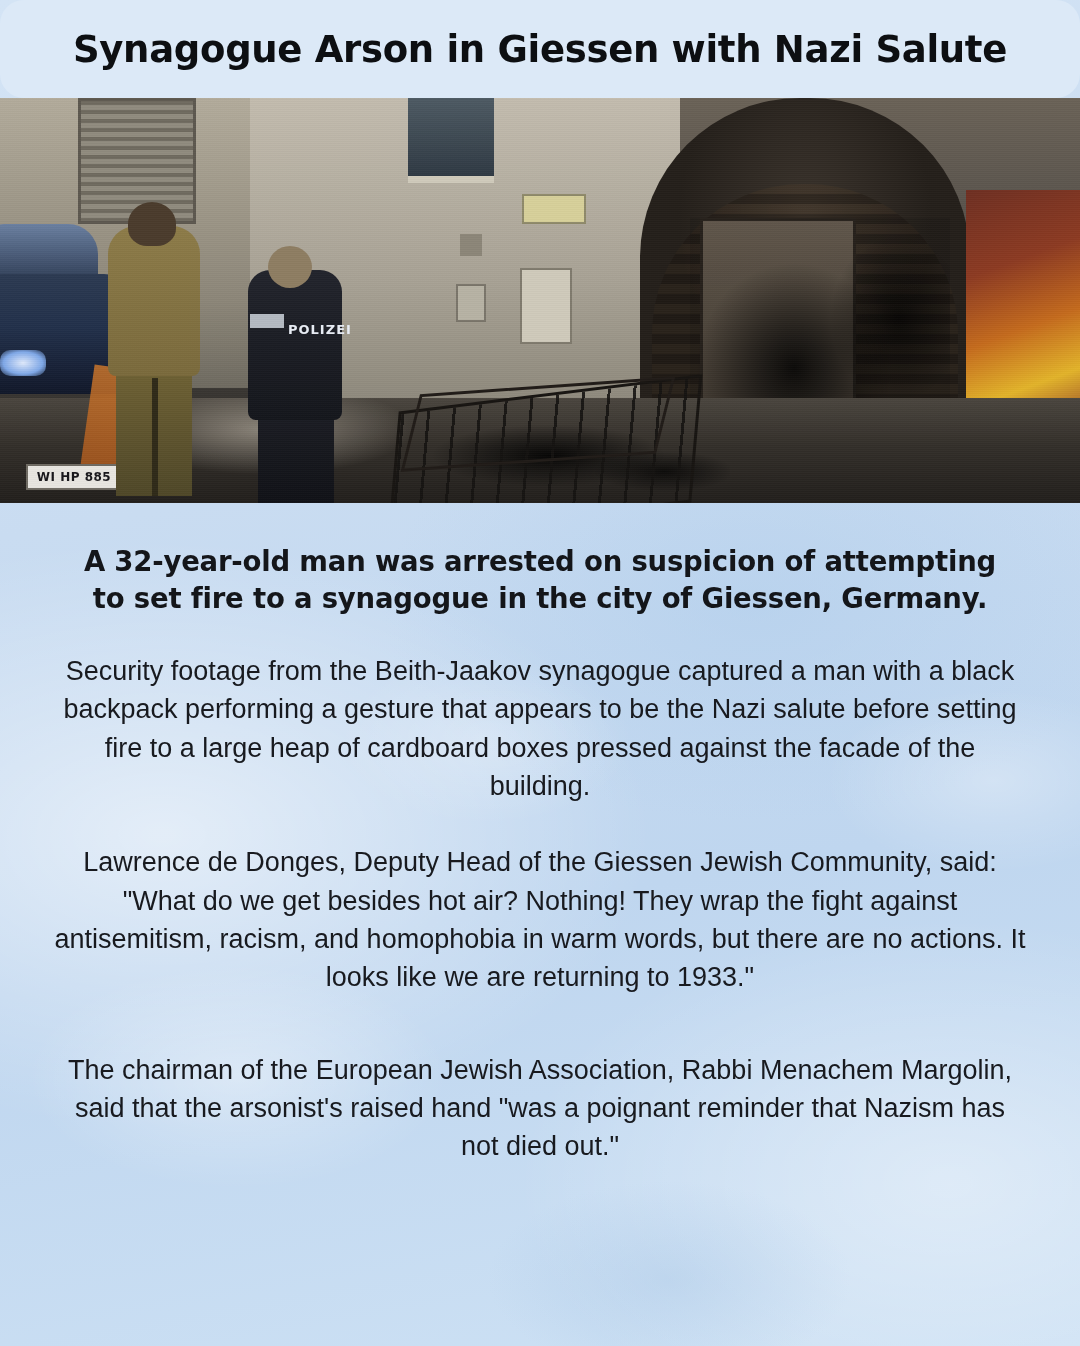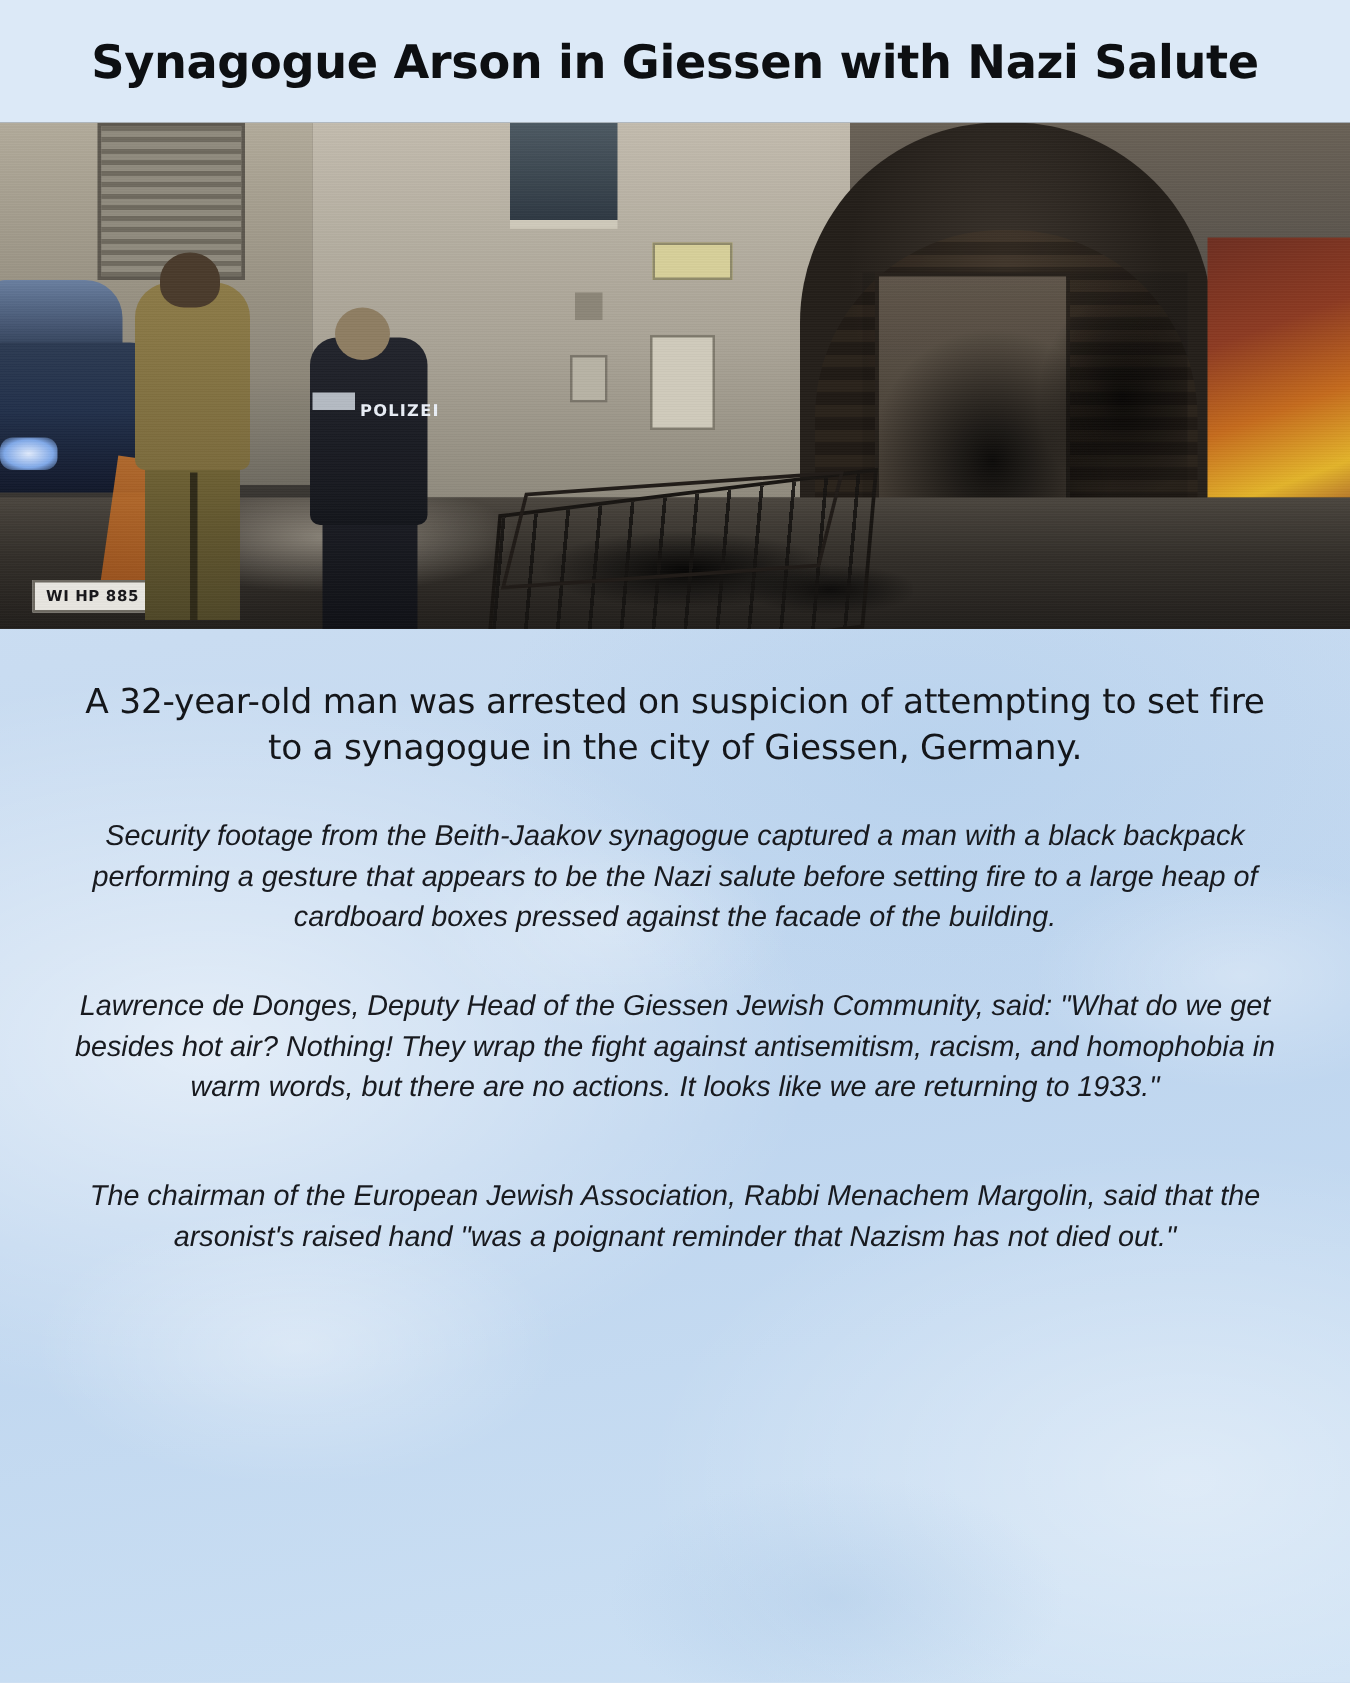--- a/index.html
+++ b/index.html
@@ -41,20 +41,21 @@
 
   
   .headline-band {
     position: relative;
     z-index: 3;
     height: 98px;
     background: #dce9f7;
     display: flex;
     align-items: center;
     justify-content: center;
+    border-radius: 24px;
   }
   .headline {
     font-size: 37px;
     font-weight: bold;
     letter-spacing: -0.3px;
     color: #0d0f12;
     text-align: center;
     white-space: nowrap;
     font-family: "DejaVu Sans", sans-serif;
   }
@@ -270,32 +271,31 @@
   .content {
     position: relative;
     z-index: 3;
     padding: 40px 54px 0 54px;
     text-align: center;
     color: #14161a;
   }
   .lede {
     font-size: 27.5px;
     line-height: 1.33;
-    font-weight: normal;
+    font-weight: bold;
     font-family: "DejaVu Sans", sans-serif;
     letter-spacing: -0.2px;
     margin: 0 14px;
   }
   .para {
-    font-size: 23px;
+    font-size: 27px;
     line-height: 1.42;
     margin-top: 36px;
     font-family: "Liberation Sans", sans-serif;
     color: #181a1f;
-    font-style: italic;
   }
   .para.p2 { margin-top: 38px; }
   .para.p3 { margin-top: 54px; }
 </style>
 </head>
 <body>
 
 <div class="card">
 
   <div class="headline-band">

